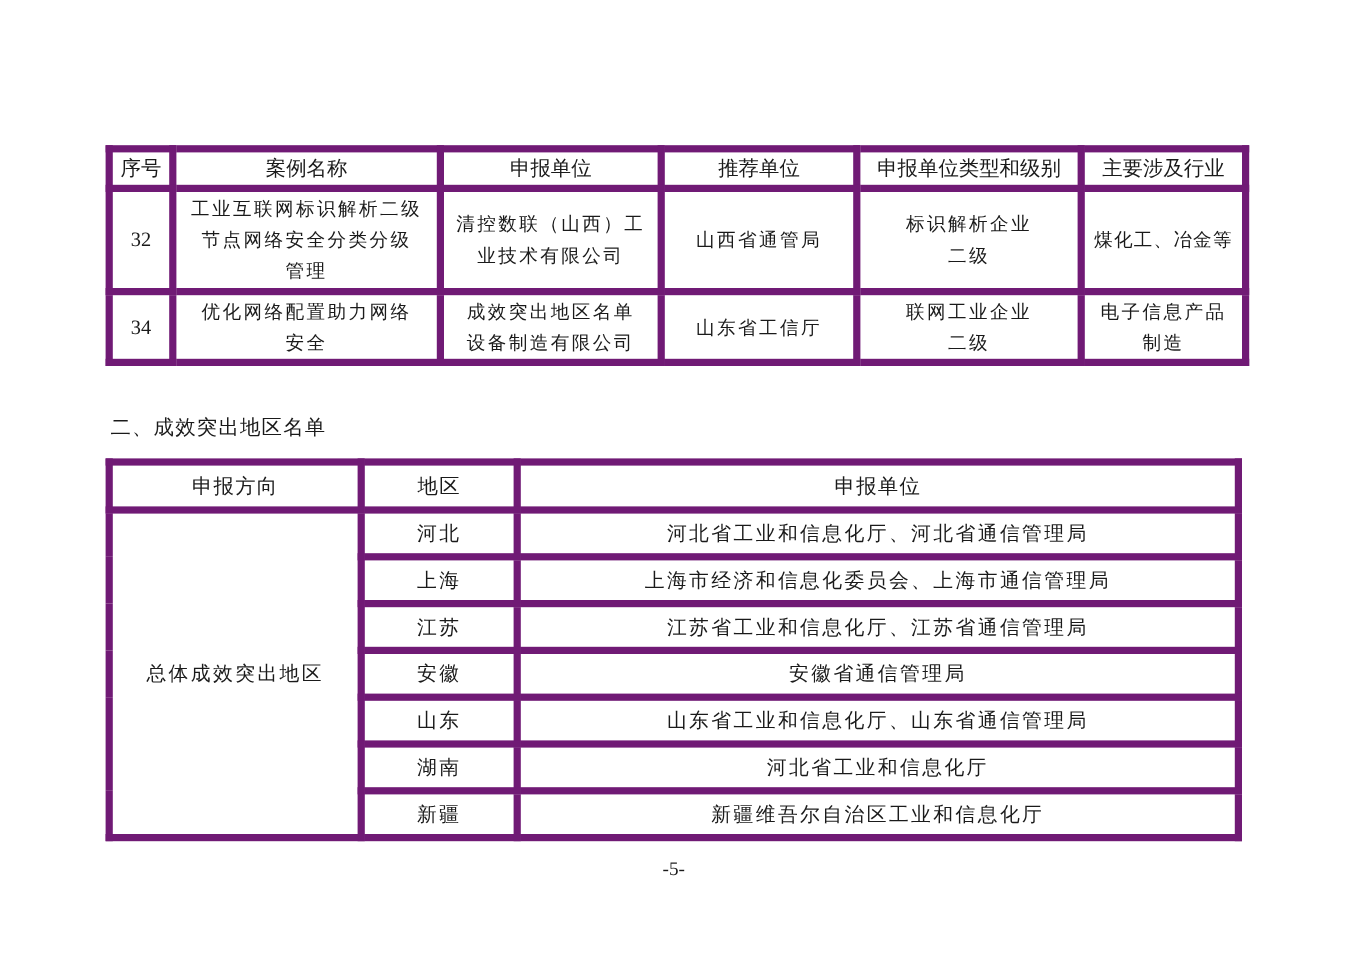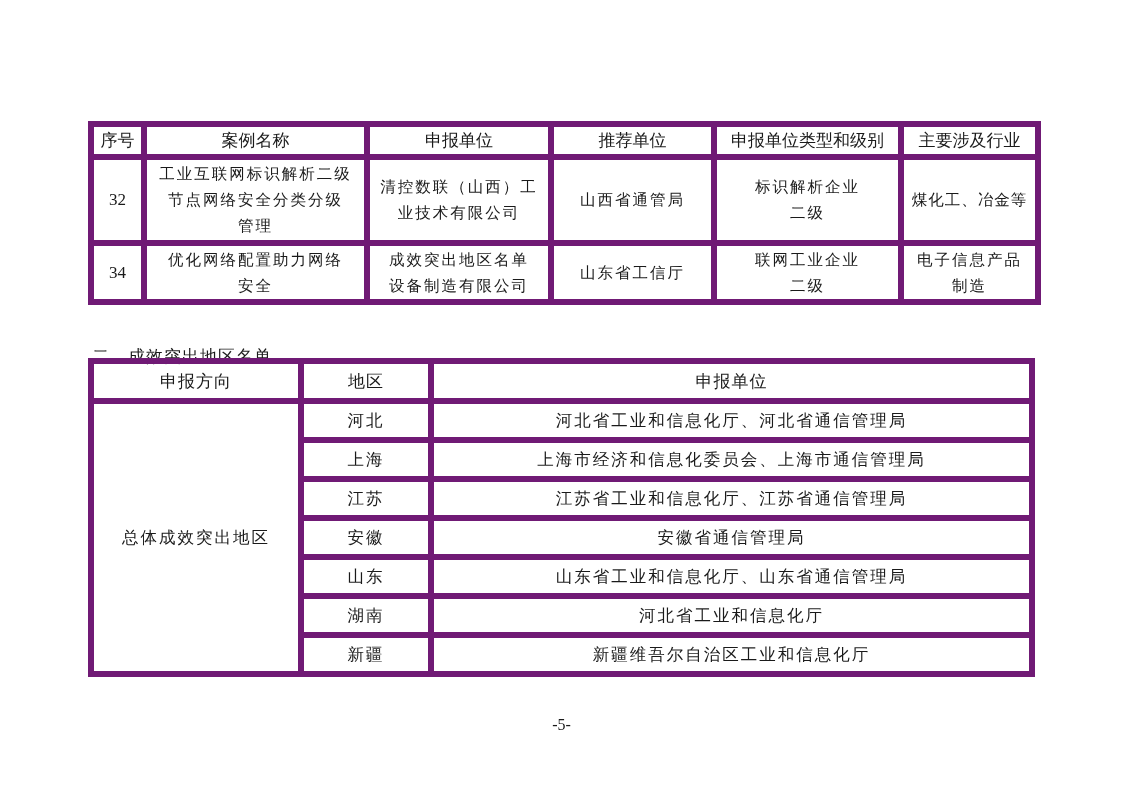--- a/index.html
+++ b/index.html
@@ -9,21 +9,21 @@
   td, th { border: 6px solid #701a75; text-align: center; vertical-align: middle; padding: 0; }
   #t1 { left: 88px; top: 121px; width: 947px; }
   #t1 th { height: 27px; font-family: "DejaVu Sans", "Liberation Sans", sans-serif; font-weight: normal; font-size: 17px; }
   #t1 td { font-size: 15.5px; line-height: 26px; letter-spacing: 2px; }
   #t1 td.num { letter-spacing: 0; font-family: "Liberation Serif", serif; font-size: 17px; }
   #t1 tr.r32 td { height: 80px; }
   #t1 tr.r33 td { height: 53px; }
   #t1 tr.r34 td { height: 53px; }
   .section-heading { position: absolute; left: 92px; top: 345px; font-size: 17px;
                      font-family: "DejaVu Sans", "Liberation Sans", sans-serif; letter-spacing: 1px; }
-  #t2 { left: 88px; top: 358px; width: 941px; padding-left: 12px; }
+  #t2 { left: 88px; top: 382px; width: 941px; padding-left: 12px; }
   #t2 th { height: 34px; font-family: "DejaVu Sans", "Liberation Sans", sans-serif; font-weight: normal; font-size: 17px; letter-spacing: 1px; }
   #t2 td { height: 33px; font-size: 16.5px; letter-spacing: 2px; margin-left: 24px; }
   .page-number { position: absolute; left: 0; width: 1123px; top: 716px; text-align: center;
                  font-family: "Liberation Serif", serif; font-size: 16px; }
 </style>
 </head>
 <body>
 
 <table id="t1">
   <colgroup>

